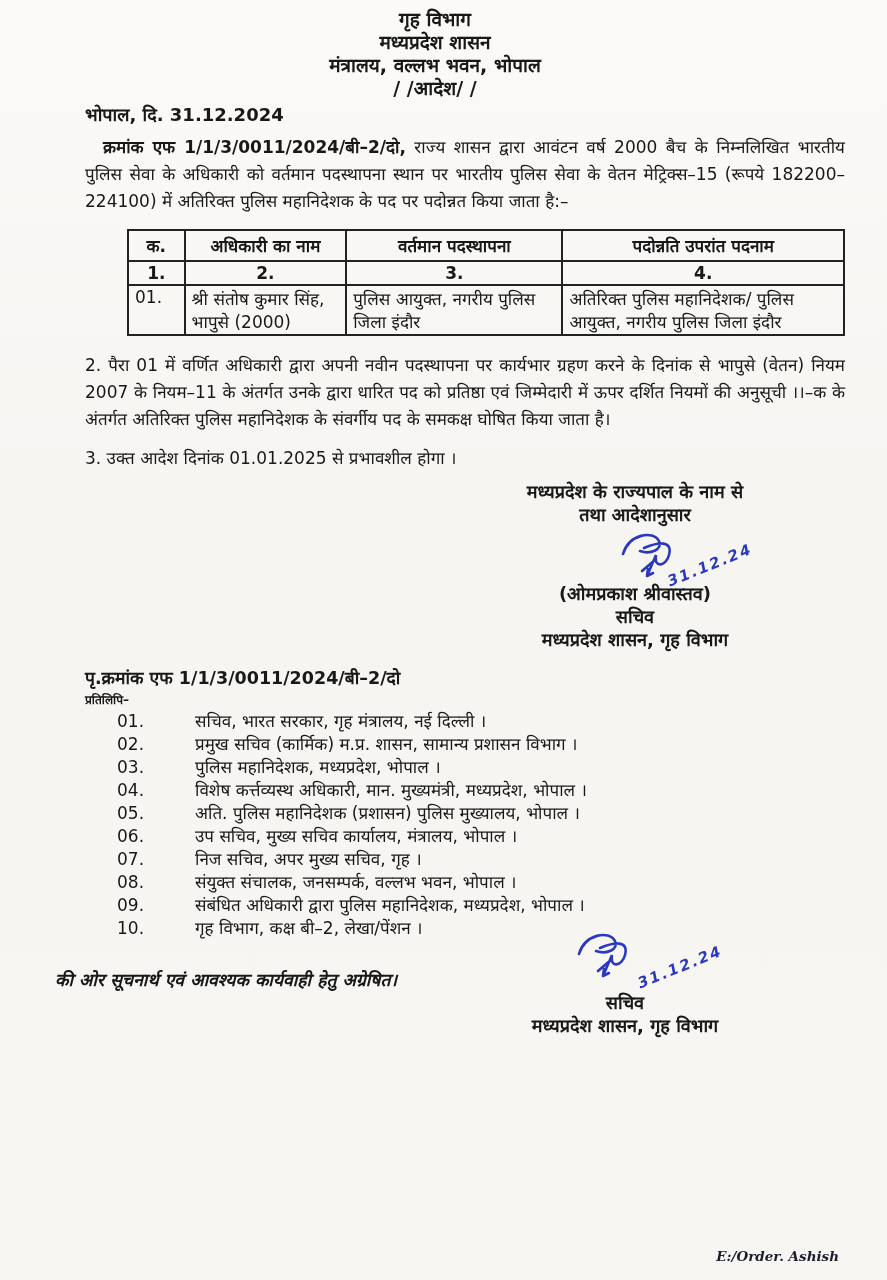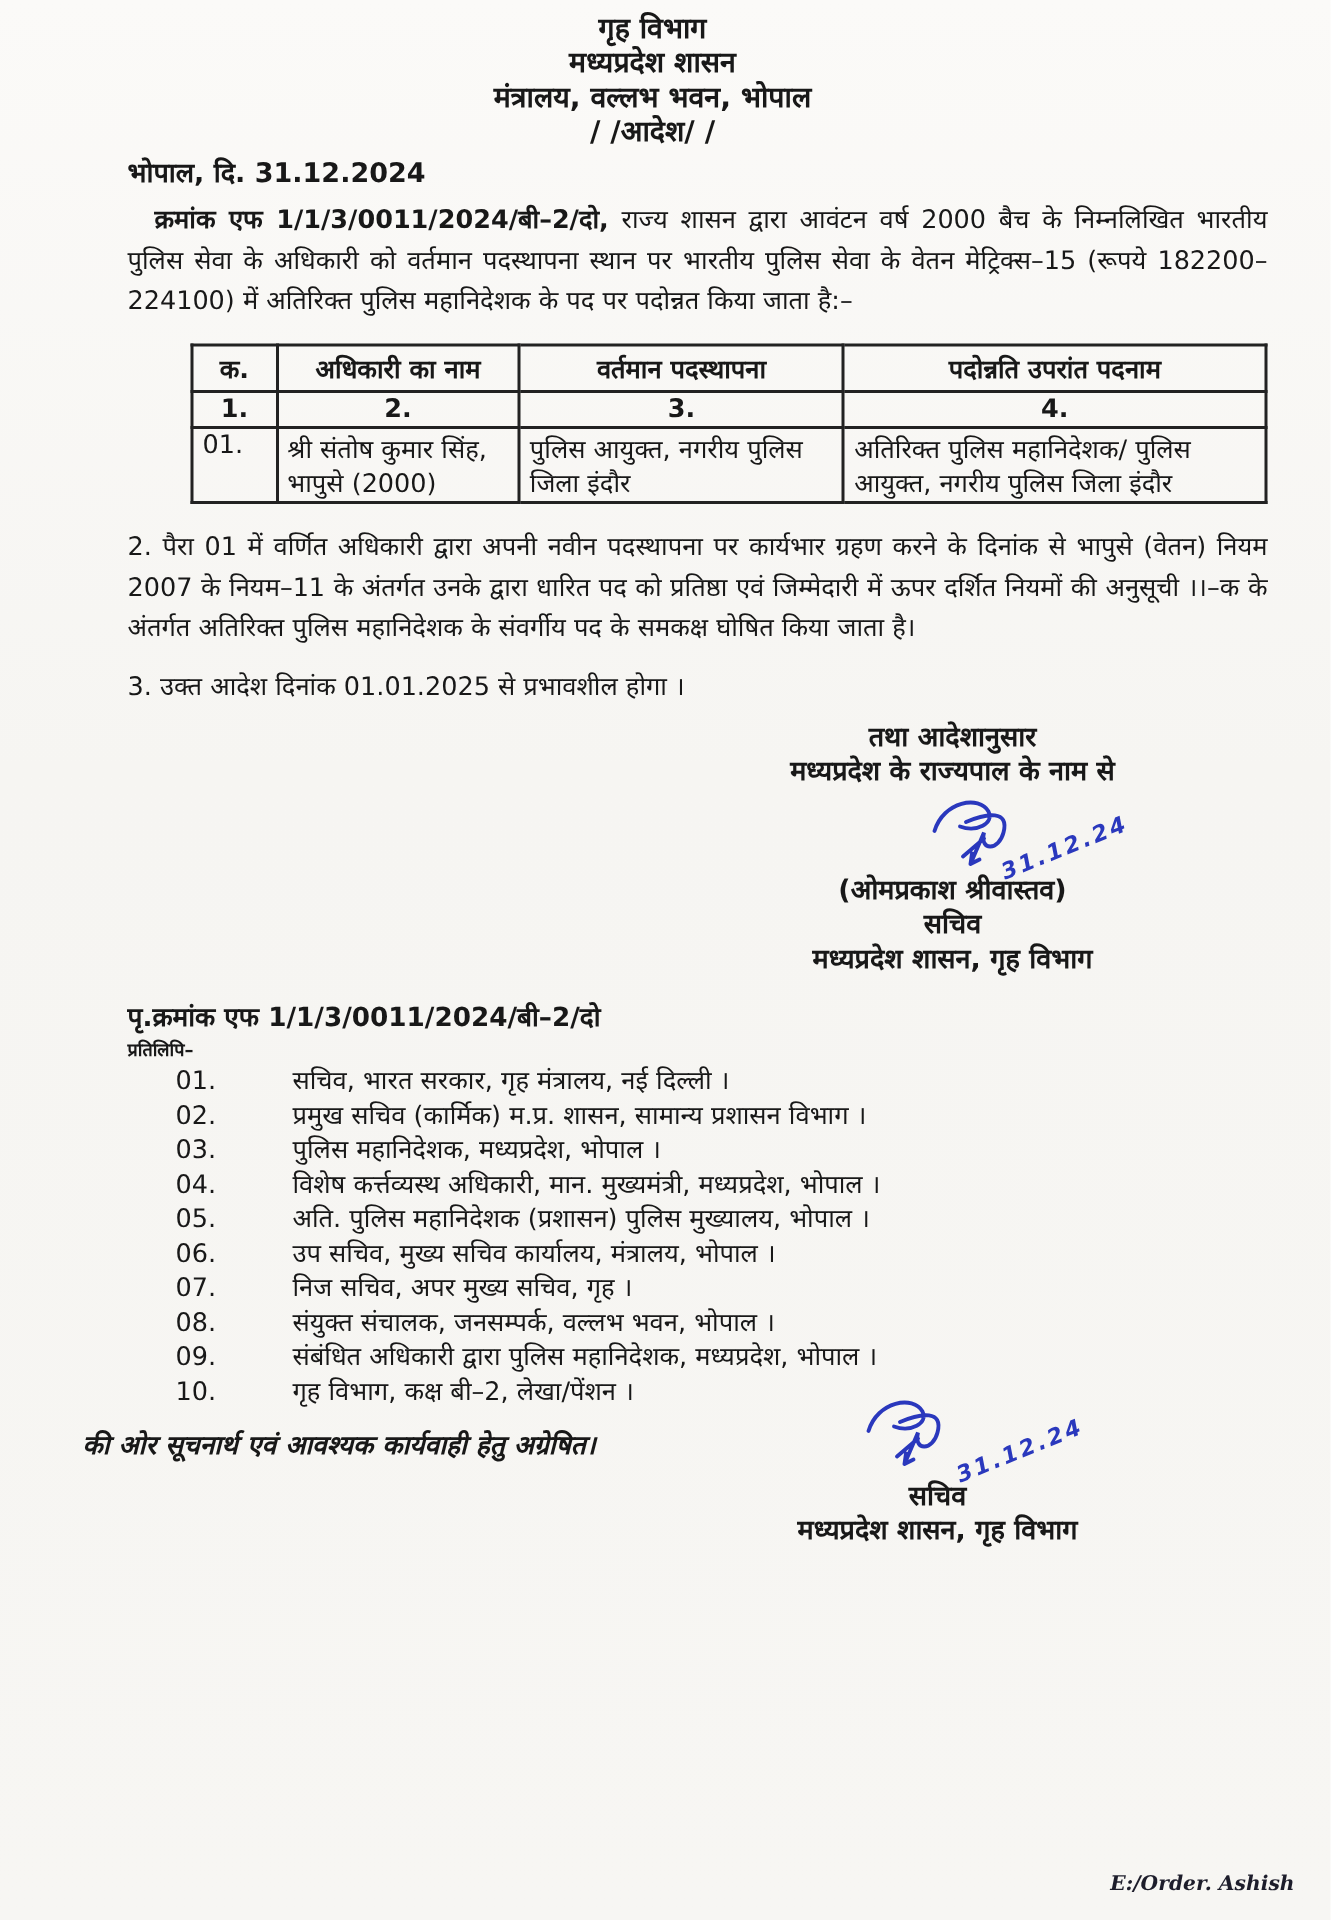--- a/index.html
+++ b/index.html
@@ -52,29 +52,29 @@
     color:#2a38bd;font-size:15px;font-weight:700;font-style:italic;
     transform:rotate(-22deg);letter-spacing:2px;white-space:nowrap;
   }
   .endorse-row{display:flex;justify-content:space-between;margin-top:14px;font-size:17.5px;font-weight:700;}
   .copy-label{font-size:12px;font-weight:700;margin-top:2px;}
   .copy-list{margin-top:2px;}
   .copy-item{display:flex;font-size:17px;line-height:23px;}
   .copy-item .num{width:46px;margin-left:32px;flex:none;}
   .copy-item .txt{margin-left:32px;}
   .after-list{display:flex;justify-content:space-between;align-items:flex-start;margin-top:2px;}
-  .forward-note{font-size:17.5px;font-weight:700;font-style:italic;margin-left:-30px;margin-top:8px;white-space:nowrap;}
+  .forward-note{font-size:17.5px;font-weight:700;font-style:italic;margin-left:-30px;margin-top:25px;white-space:nowrap;}
   .sig2-scribble{position:relative;width:220px;height:58px;margin-right:60px;margin-top:-14px;}
   .sig2-scribble .hand-date{top:30px;left:70px;}
   .sig2-text{
     width:360px;margin-left:auto;margin-right:40px;margin-top:0;
     text-align:center;font-size:18px;font-weight:700;line-height:23px;
   }
   .footer-note{
-    position:absolute;right:24px;bottom:16px;
+    position:absolute;right:48px;bottom:16px;
     font-family:"DejaVu Serif","Liberation Serif",serif;
     font-style:italic;font-weight:700;font-size:13.5px;color:#1d1d2b;
   }
 </style>
 </head>
 <body>
 
 <div class="page">
 
   <div class="doc-header">
@@ -109,22 +109,22 @@
         <td class="snum">अतिरिक्त पुलिस महानिदेशक/ पुलिस आयुक्त, नगरीय पुलिस जिला इंदौर</td>
       </tr>
     </tbody>
   </table>
 
   <p class="para para2">2. पैरा 01 में वर्णित अधिकारी द्वारा अपनी नवीन पदस्थापना पर कार्यभार ग्रहण करने के दिनांक से भापुसे (वेतन) नियम 2007 के नियम–11 के अंतर्गत उनके द्वारा धारित पद को प्रतिष्ठा एवं जिम्मेदारी में ऊपर दर्शित नियमों की अनुसूची ।।–क के अंतर्गत अतिरिक्त पुलिस महानिदेशक के संवर्गीय पद के समकक्ष घोषित किया जाता है।</p>
 
   <p class="para para3">3. उक्त आदेश दिनांक 01.01.2025 से प्रभावशील होगा ।</p>
 
   <div class="sig-block">
+    <div>मध्यप्रदेश के राज्यपाल के नाम से</div>
     <div>तथा आदेशानुसार</div>
-    <div>मध्यप्रदेश के राज्यपाल के नाम से</div>
     <div class="sig-scribble">
       <svg width="92" height="52" viewBox="0 0 92 52">
         <path d="M14,26 C20,6 44,2 50,13 C54,21 42,27 31,23 M35,20 C49,14 64,12 60,27 C57,39 44,40 47,27 L38,48 M47,31 L33,43 M38,48 l6,-3 m-6,3 l1,-7" fill="none" stroke="#2a38bd" stroke-width="2.6" stroke-linecap="round"></path>
       </svg>
       <span class="hand-date">31.12.24</span>
     </div>
     <div>(ओमप्रकाश श्रीवास्तव)</div>
     <div>सचिव</div>
     <div>मध्यप्रदेश शासन, गृह विभाग</div>
   </div>

